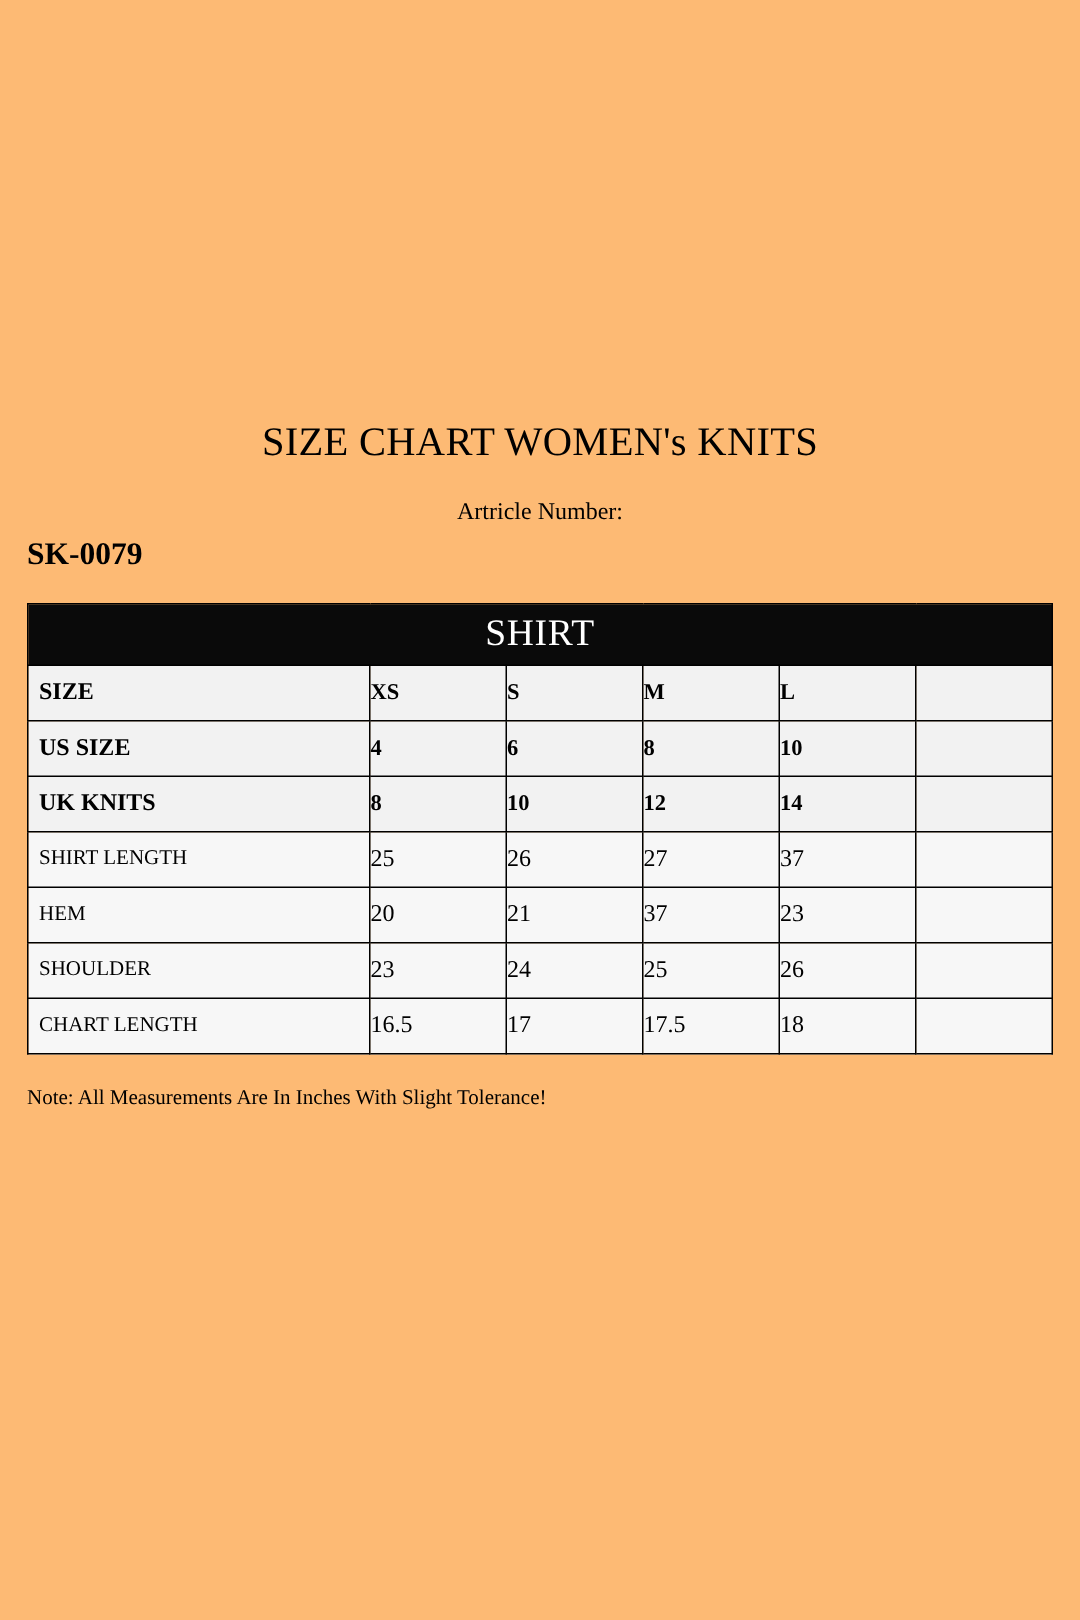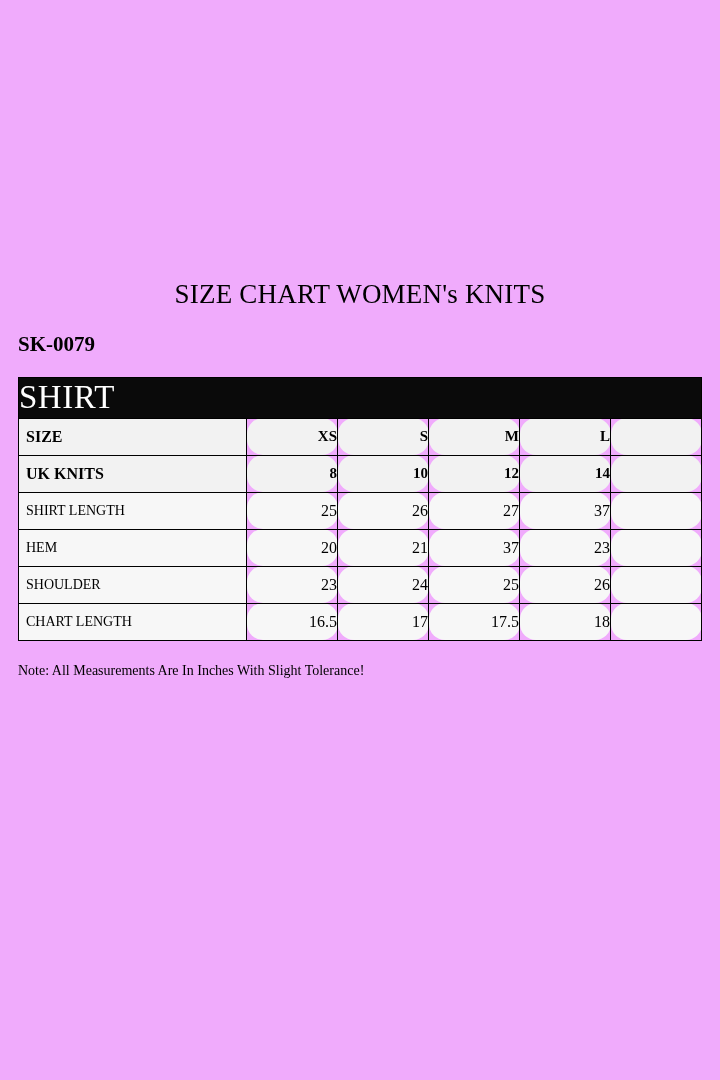--- a/index.html
+++ b/index.html
@@ -15,21 +15,21 @@
     position: relative;
     overflow: hidden;
   }
 
   .page {
     position: absolute;
     left: 0;
     top: 0;
     width: 720px;
     height: 1080px;
-    background: #f0abfc;
+    background: #fdba74;
   }
 
   .content {
     position: absolute;
     left: 18px;
     top: 280px;
     width: 684px;
   }
 
   .doc-title {
@@ -64,21 +64,22 @@
   table.size-table td,
   table.size-table th {
     border: 1px solid #000000;
     padding: 0;
     margin: 0;
   }
 
   .banner-cell {
     background: #0a0a0a;
     color: #ffffff;
-    font-size: 33px;
+    text-align: center;
+    font-size: 25px;
     font-family: "Liberation Serif", serif;
     height: 40px;
     letter-spacing: 0.5px;
     font-weight: normal;
   }
 
   .hdr-row td {
     background: #f2f2f2;
     height: 36px;
     font-weight: bold;
@@ -91,34 +92,32 @@
     font-size: 15px;
   }
 
   .label-cell {
     text-align: left;
     padding-left: 7px !important;
     font-family: "Liberation Serif", serif;
   }
 
   .val-cell {
-    text-align: right;
-    font-family: "Liberation Serif", serif;
-    border-radius: 16px;
+    text-align: left;
+    font-family: "Liberation Serif", serif;
   }
 
   .data-row .label-cell {
     font-weight: normal;
     font-size: 14px;
   }
 
   .data-row .val-cell {
     font-weight: normal;
     font-size: 16px;
-    padding-left: 12px;
   }
 
   .hdr-row .label-cell {
     font-weight: bold;
     font-size: 16px;
   }
 
   .hdr-row .val-cell {
     font-weight: bold;
     font-size: 15px;
@@ -136,20 +135,21 @@
   col.c-last  { width: 91px; }
 </style>
 </head>
 <body>
 
 <div class="page">
   <div class="content">
 
     <div class="doc-title">SIZE CHART WOMEN's KNITS</div>
 
+    <div class="article-label">Artricle Number:</div>
 
     <div class="article-number">SK-0079</div>
 
     <table class="size-table">
       <colgroup>
         <col class="c-label">
         <col class="c-size">
         <col class="c-size">
         <col class="c-size">
         <col class="c-size">
@@ -162,20 +162,28 @@
 
         <tr class="hdr-row">
           <td class="label-cell">SIZE</td>
           <td class="val-cell">XS</td>
           <td class="val-cell">S</td>
           <td class="val-cell">M</td>
           <td class="val-cell">L</td>
           <td class="val-cell"></td>
         </tr>
 
+        <tr class="hdr-row">
+          <td class="label-cell">US SIZE</td>
+          <td class="val-cell">4</td>
+          <td class="val-cell">6</td>
+          <td class="val-cell">8</td>
+          <td class="val-cell">10</td>
+          <td class="val-cell"></td>
+        </tr>
 
         <tr class="hdr-row">
           <td class="label-cell">UK KNITS</td>
           <td class="val-cell">8</td>
           <td class="val-cell">10</td>
           <td class="val-cell">12</td>
           <td class="val-cell">14</td>
           <td class="val-cell"></td>
         </tr>
 

